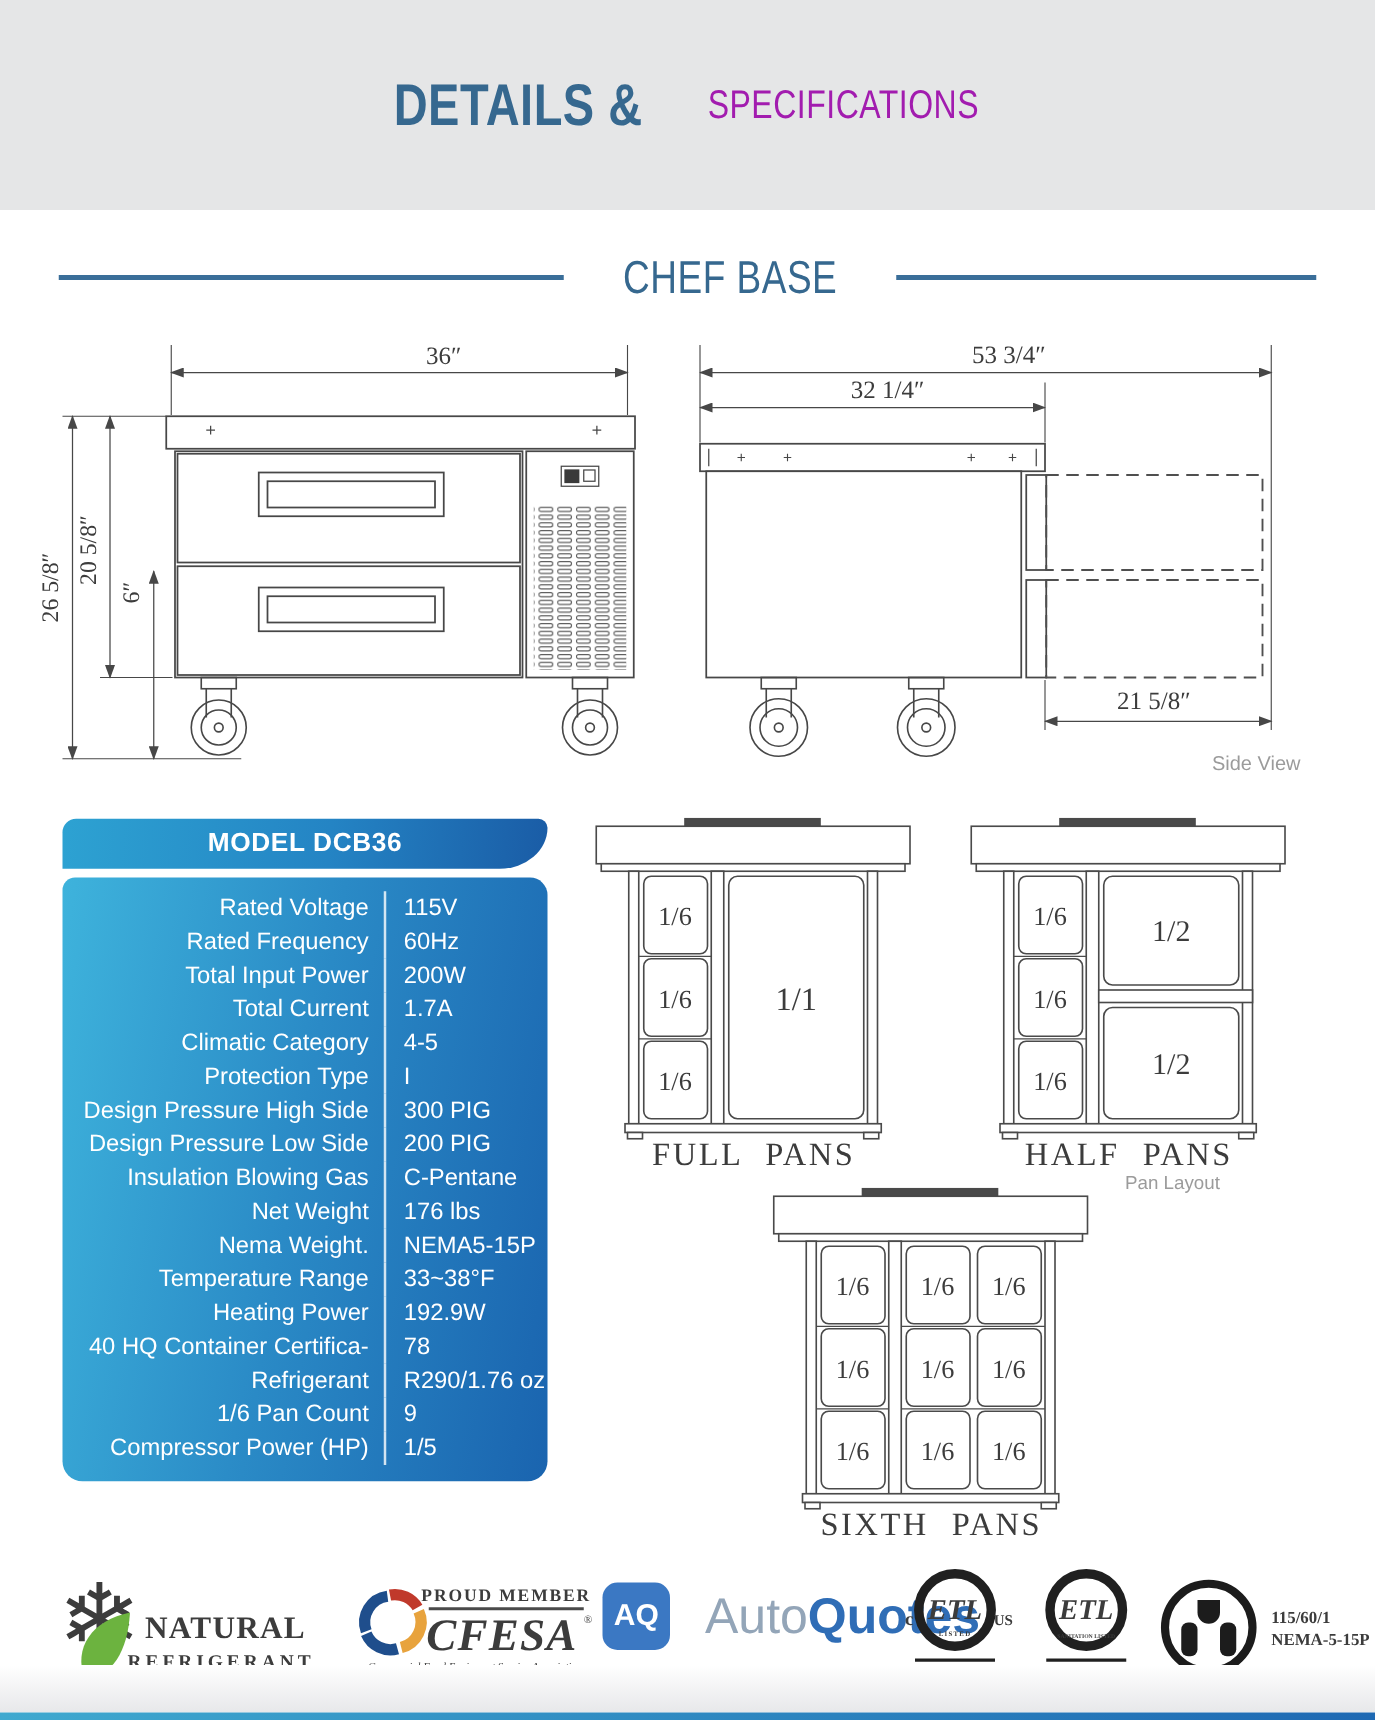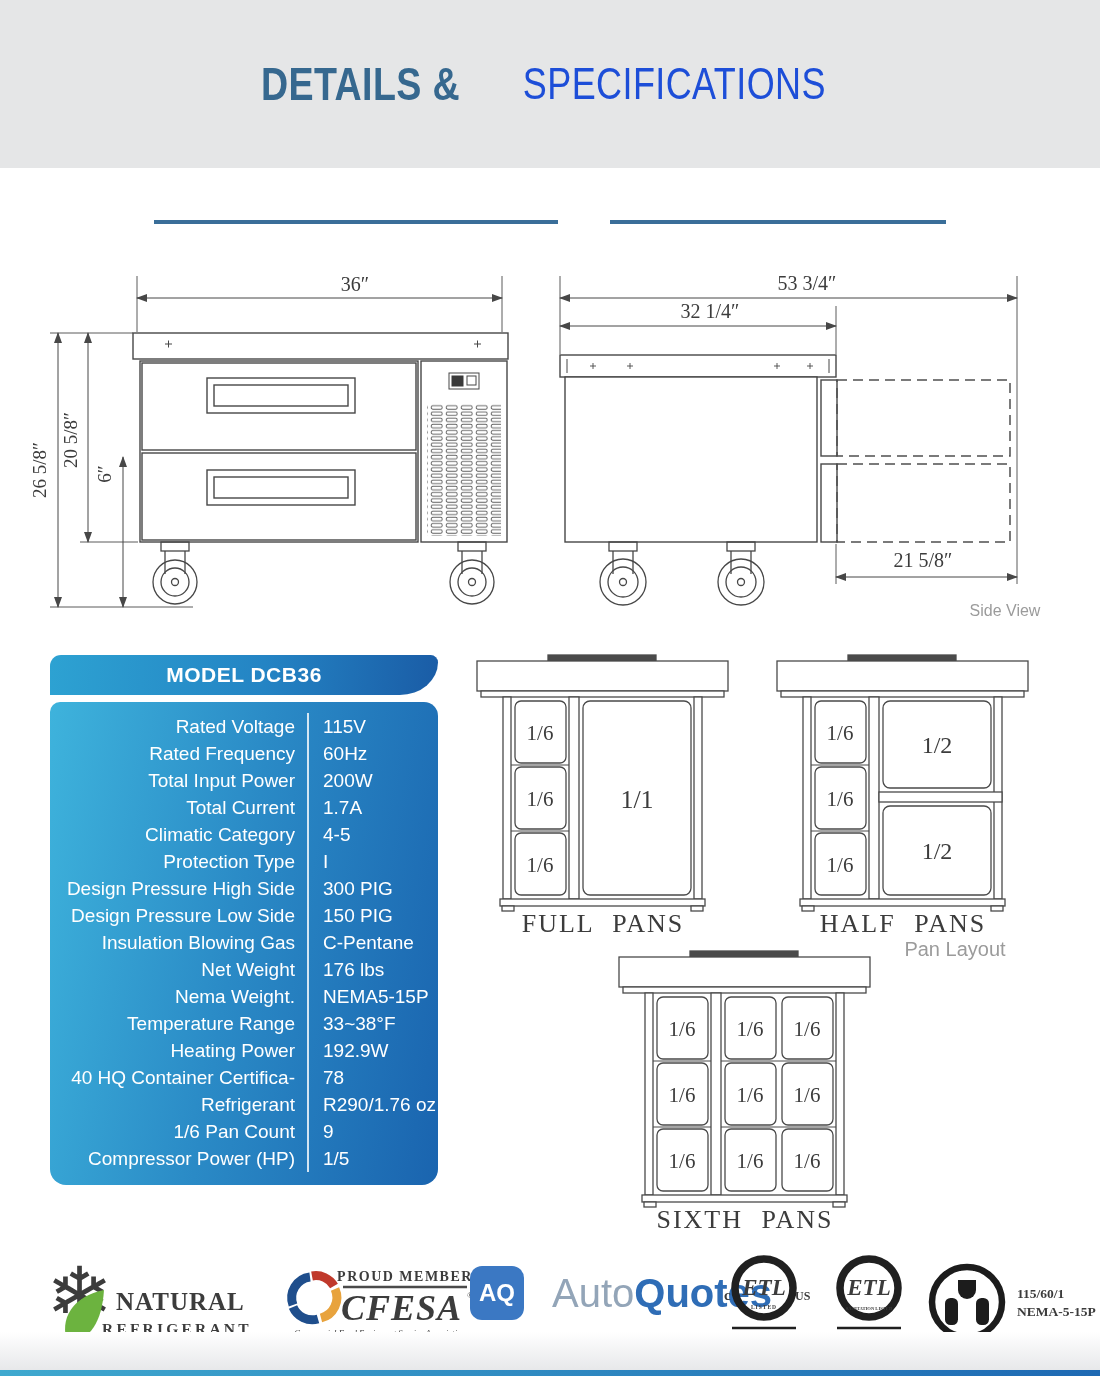--- a/index.html
+++ b/index.html
@@ -2,21 +2,21 @@
 <html><head>
 <meta charset="utf-8">
 <style>
   html,body{margin:0;padding:0;background:#ffffff;}
   .page{position:relative;width:1100px;height:1376px;background:#ffffff;overflow:hidden;
         font-family:"Liberation Sans",sans-serif;}
   
   .top-band{position:absolute;left:0;top:0;width:1100px;height:168px;background:#e5e6e7;
             display:flex;flex-direction:row;align-items:center;justify-content:center;}
   .t1{color:#36688f;font-weight:700;font-size:47px;line-height:1.02;}
-  .t2{color:#1d4ed8;font-weight:400;font-size:45px;line-height:1.05;}
+  .t2{color:#a21caf;font-weight:400;font-size:32px;line-height:1.05;}
   .cond{display:inline-block;transform:scaleX(0.8);transform-origin:50% 50%;letter-spacing:.5px;}
   
   .chef-row{position:absolute;left:0;top:200px;width:1100px;height:44px;
             display:flex;align-items:center;justify-content:center;}
   .chef-line{height:4px;background:#3a6e99;}
   .chef-line.l{width:404px;margin-right:26px;}
   .chef-line.r{width:336px;margin-left:26px;}
   .chef-title{color:#36688f;font-size:37px;font-weight:500;white-space:nowrap;}
   
   svg{overflow:visible;}
@@ -28,24 +28,24 @@
              border-radius:12px 8px 42px 0 / 12px 8px 36px 0;
              display:flex;align-items:center;justify-content:center;
              color:#fff;font-size:21px;font-weight:700;letter-spacing:.5px;}
   .spec-body{margin-top:7px;background:linear-gradient(100deg,#3eb3dc 0%,#2a8ac6 48%,#1a64af 100%);
              border-radius:10px 14px 16px 16px;padding:11px 0 13px 0;}
   .srow{display:flex;align-items:center;height:27px;color:#fff;font-size:19px;}
   .srow .lbl{flex:0 0 245px;text-align:right;padding-right:12px;font-weight:500;}
   .srow .val{flex:1;text-align:left;padding-left:14px;border-left:2.5px solid rgba(255,255,255,.8);
              height:27px;line-height:27px;font-weight:500;}
   
-  .pan-caption{position:absolute;left:900px;top:938px;width:110px;text-align:center;
-               color:#9b9b9b;font-size:20px;}
-  
-  .aq{position:absolute;left:470px;top:1266px;display:flex;align-items:center;}
+  .pan-caption{position:absolute;left:900px;top:938px;width:110px;text-align:left;
+               color:#9b9b9b;font-size:15px;}
+  
+  .aq{position:absolute;left:482px;top:1266px;display:flex;align-items:center;}
   .aq-tile{width:54px;height:54px;background:#3b78c3;border-radius:12px;display:flex;
            align-items:center;justify-content:center;color:#fff;font-size:24px;font-weight:700;}
   .aq-name{margin-left:28px;font-size:40px;}
   .aq-name .lt{color:#93a5b8;font-weight:400;}
   .aq-name .bd{color:#2f6db6;font-weight:700;}
   .bottom-fade{position:absolute;left:0;bottom:6px;width:1100px;height:38px;
                background:linear-gradient(#ffffff,#e7e8ea);}
   .bottom-bar{position:absolute;left:0;bottom:0;width:1100px;height:6px;
               background:linear-gradient(90deg,#3fa9cf,#1e69b3);}
 </style>
@@ -54,20 +54,21 @@
 
 <div class="page">
 
   <div class="top-band">
     <div class="t1"><span class="cond">DETAILS &amp;</span></div>
     <div class="t2"><span class="cond">SPECIFICATIONS</span></div>
   </div>
 
   <div class="chef-row">
     <div class="chef-line l"></div>
+    <div class="chef-title"><span class="cond">CHEF BASE</span></div>
     <div class="chef-line r"></div>
   </div>
 
   <svg style="position:absolute;left:25px;top:262px" width="520" height="385" viewBox="0 0 520 385">
     <defs>
       <marker id="arrF" markerWidth="11" markerHeight="8" refX="10" refY="4" orient="auto-start-reverse">
         <path d="M0,0 L11,4 L0,8 Z" fill="#474747"></path>
       </marker>
       <pattern id="grille" width="15" height="6.2" patternUnits="userSpaceOnUse">
         <rect x="1.2" y="1.2" width="11" height="3.4" rx="1.6" fill="none" stroke="#5a5a5a" stroke-width="0.9"></rect>
@@ -212,21 +213,21 @@
       <div class="srow">
           <div class="lbl">Protection Type</div>
           <div class="val">I</div>
         </div>
       <div class="srow">
           <div class="lbl">Design Pressure High Side</div>
           <div class="val">300 PIG</div>
         </div>
       <div class="srow">
           <div class="lbl">Design Pressure Low Side</div>
-          <div class="val">150 PIG</div>
+          <div class="val">200 PIG</div>
         </div>
       <div class="srow">
           <div class="lbl">Insulation Blowing Gas</div>
           <div class="val">C-Pentane</div>
         </div>
       <div class="srow">
           <div class="lbl">Net Weight</div>
           <div class="val">176 lbs</div>
         </div>
       <div class="srow">

